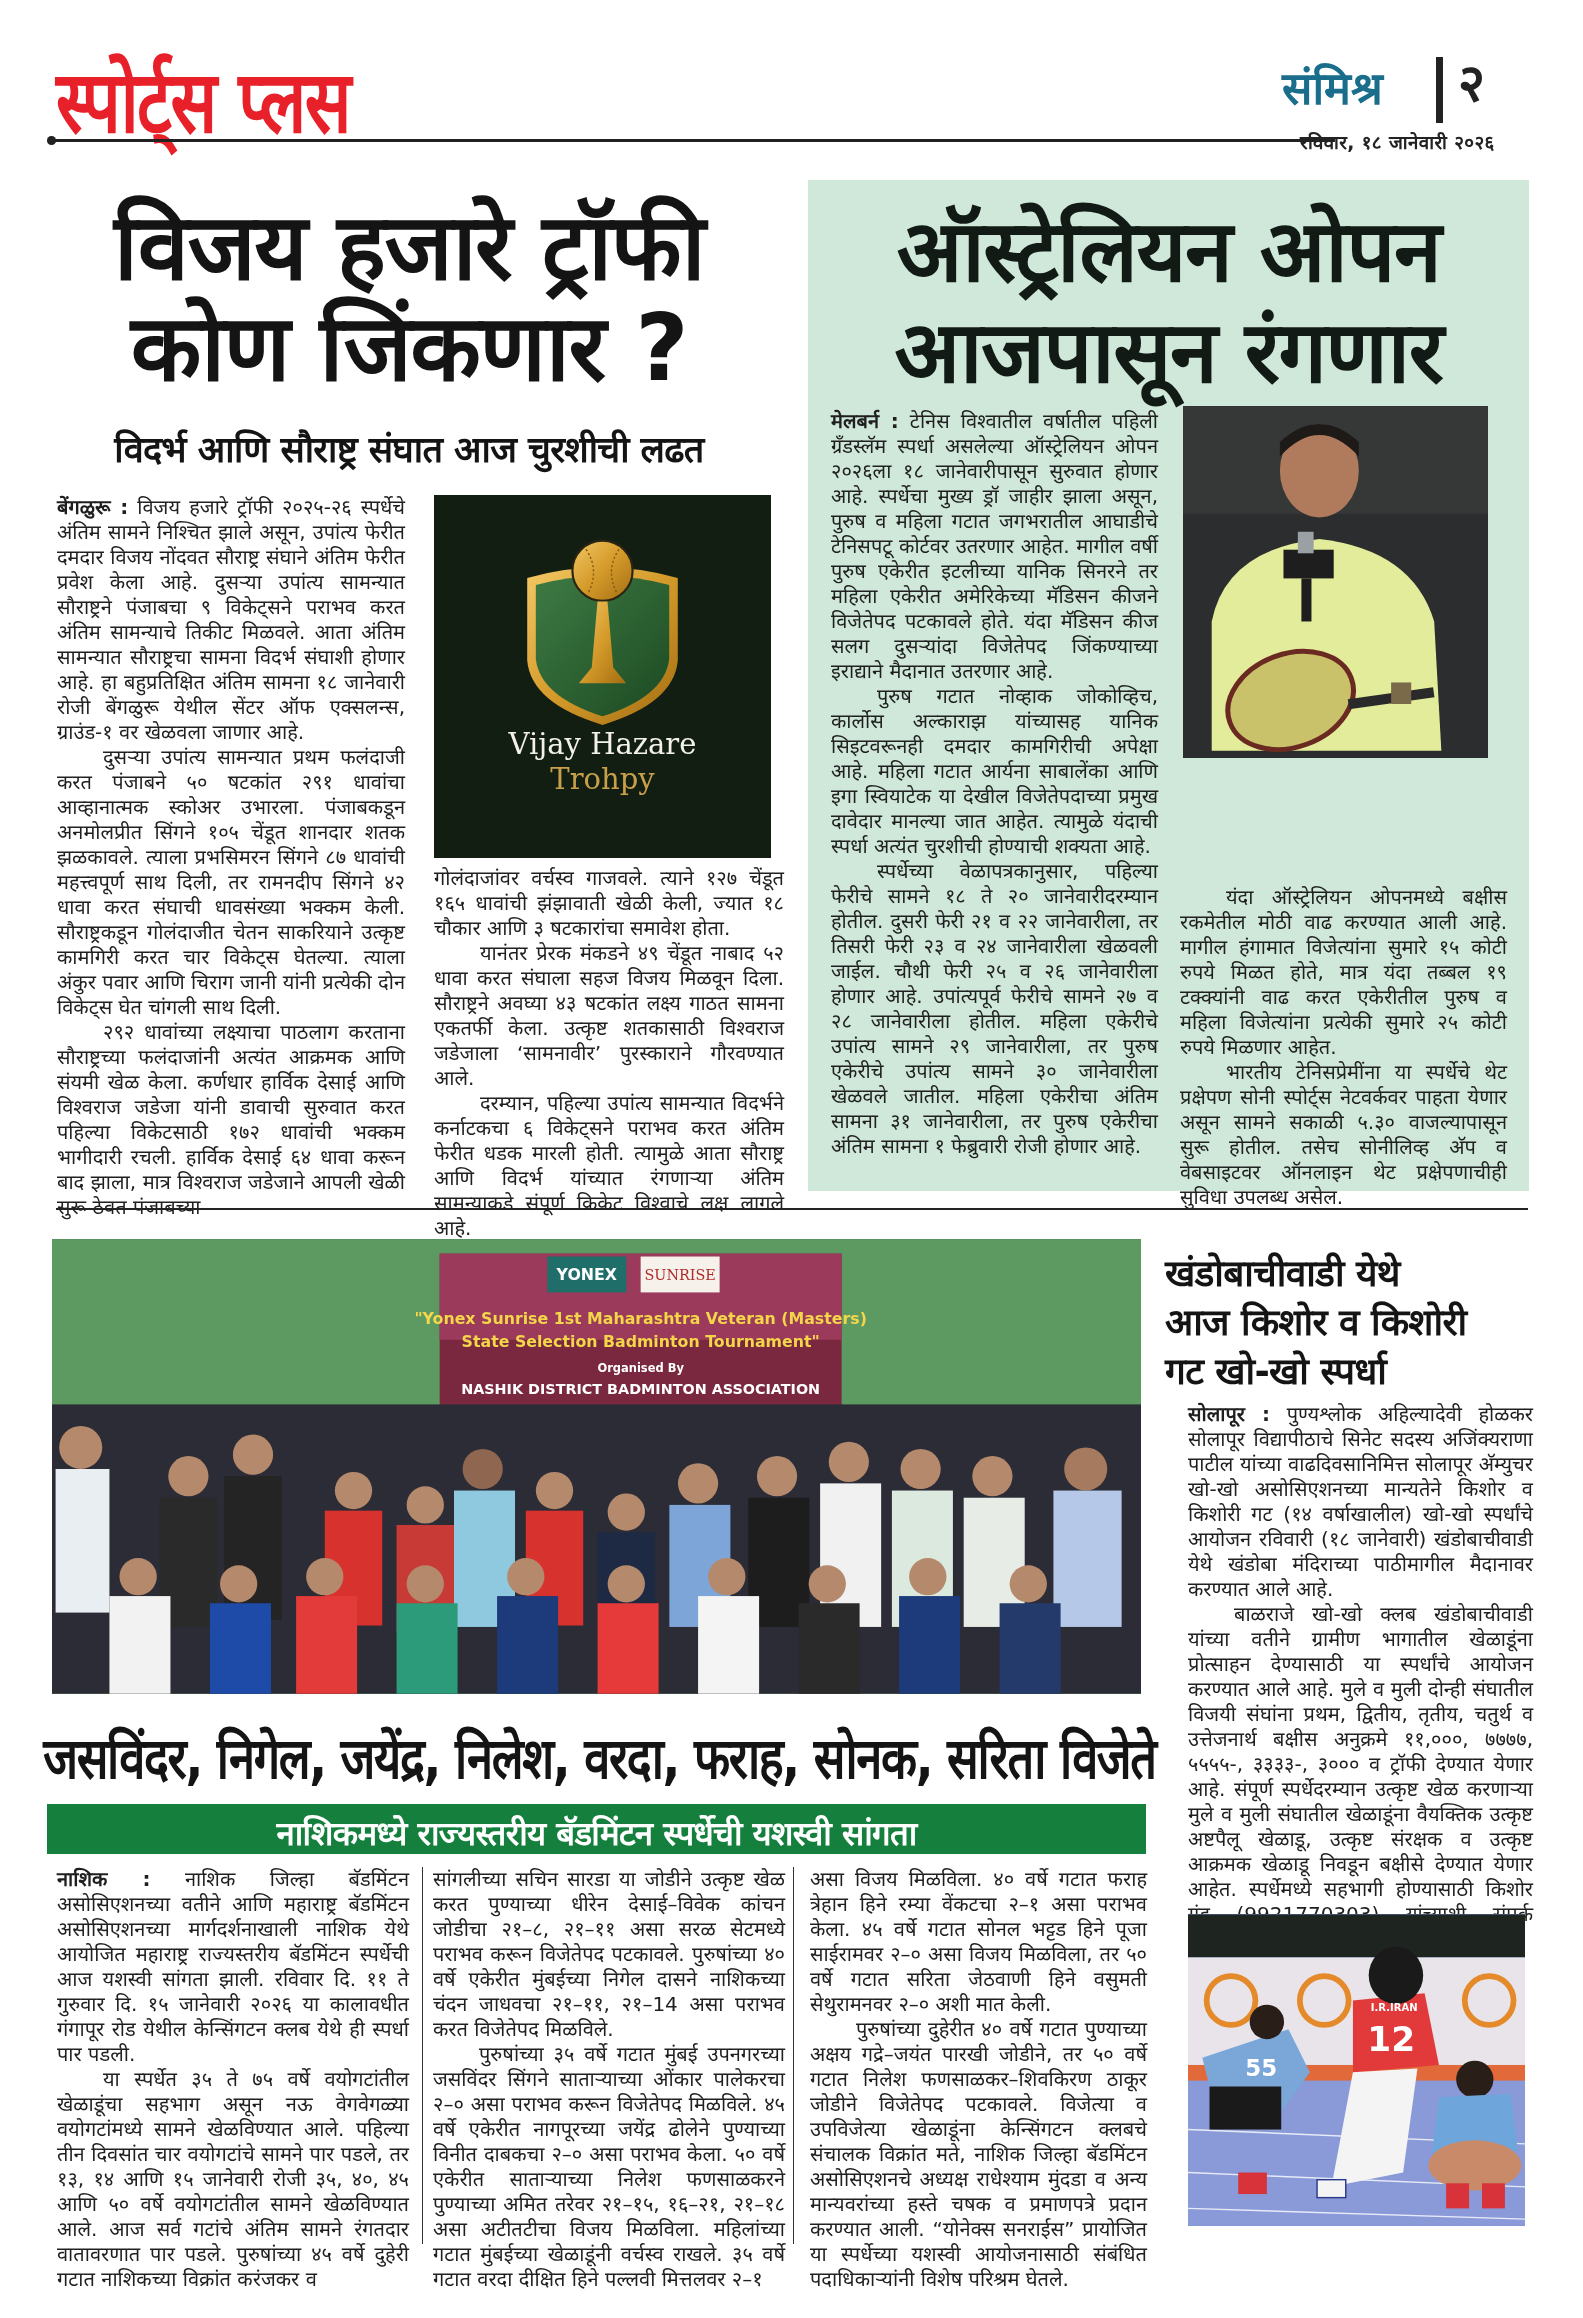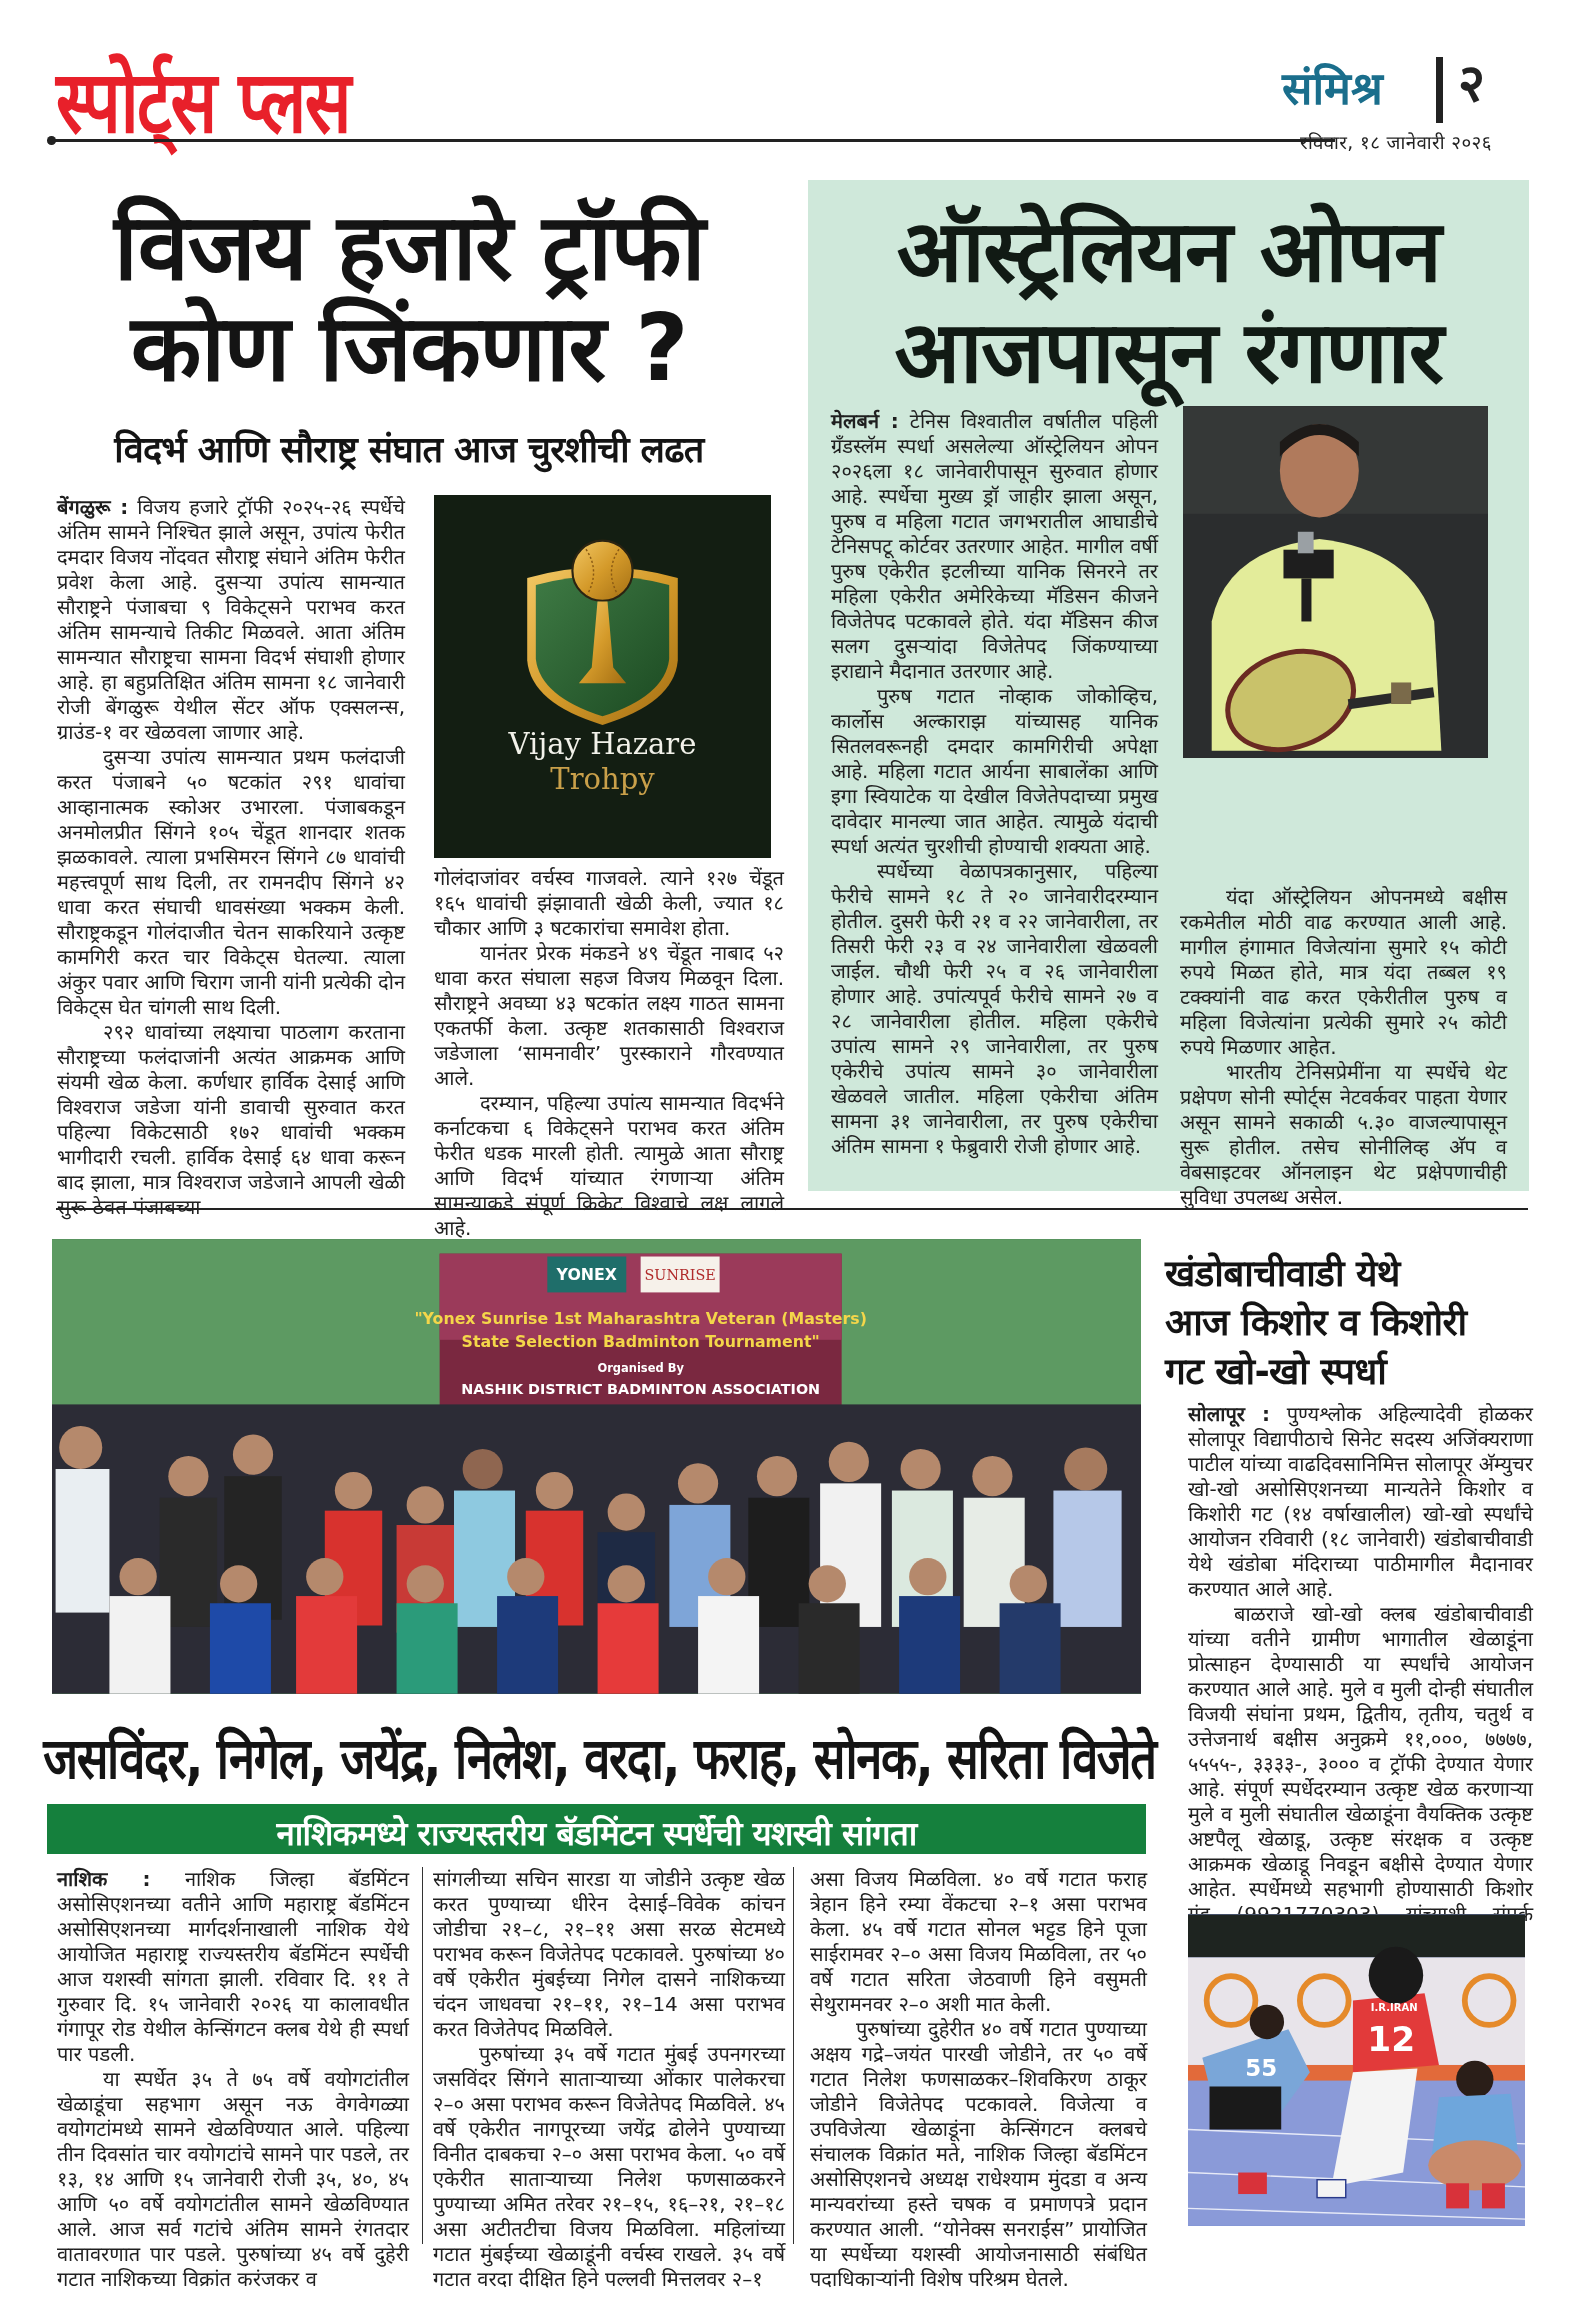--- a/index.html
+++ b/index.html
@@ -8,21 +8,21 @@
 
   .abs { position: absolute; }
 
   
   .masthead-title { left: 56px; top: 59px; font-size: 69px; font-weight: 700; color: #e8202a; letter-spacing: -1.4px; line-height: 1; transform: scaleY(1.25); transform-origin: left top; }
   .masthead-rule { left: 50px; top: 139px; width: 1285px; height: 2.9px; background: #222; }
   .masthead-rule::before { content: ""; position: absolute; left: -2.9px; top: -2.9px; width: 8.6px; height: 8.6px; border-radius: 50%; background: #222; }
   .section-name { left: 1282px; top: 66px; font-size: 45px; font-weight: 700; color: #1a6e8c; line-height: 1; }
   .section-bar { left: 1436px; top: 57px; width: 7.2px; height: 66px; background: #222; }
   .page-num { left: 1458px; top: 57px; font-size: 52px; font-weight: 700; color: #222; line-height: 1; }
-  .date-line { left: 1300px; top: 129px; font-size: 18.7px; color: #222; font-weight: 400; letter-spacing: 0.4px; }
+  .date-line { left: 1300px; top: 129px; font-size: 18.7px; color: #222; font-weight: 700; letter-spacing: 0.4px; }
 
   
   .vh-headline { left: 57px; top: 197px; width: 704px; font-size: 92px; font-weight: 700; line-height: 101px; text-align: center; color: #141414; letter-spacing: -1.4px; }
   .vh-subhead { left: 50px; top: 424px; width: 718px; font-size: 36px; font-weight: 700; text-align: center; color: #141414; letter-spacing: -0.7px; }
 
   
   .col-text { font-size: 20px; line-height: 25px; text-align: justify; color: #1f1f1f; }
   .col-text p { text-indent: 2.3em; }
   .col-text p.lead { text-indent: 0; }
   .dateline { font-weight: 700; }
@@ -113,21 +113,21 @@
 </div>
 
 <div class="abs ao-box"></div>
 <div class="abs ao-headline">
   <div>ऑस्ट्रेलियन ओपन</div>
   <div>आजपासून रंगणार</div>
 </div>
 
 <div class="abs col-text ao-col1">
   <p class="lead"><span class="dateline">मेलबर्न :</span> <span>टेनिस विश्वातील वर्षातील पहिली ग्रँडस्लॅम स्पर्धा असलेल्या ऑस्ट्रेलियन ओपन २०२६ला १८ जानेवारीपासून सुरुवात होणार आहे. स्पर्धेचा मुख्य ड्रॉ जाहीर झाला असून, पुरुष व महिला गटात जगभरातील आघाडीचे टेनिसपटू कोर्टवर उतरणार आहेत. मागील वर्षी पुरुष एकेरीत इटलीच्या यानिक सिनरने तर महिला एकेरीत अमेरिकेच्या मॅडिसन कीजने विजेतेपद पटकावले होते. यंदा मॅडिसन कीज सलग दुसऱ्यांदा विजेतेपद जिंकण्याच्या इराद्याने मैदानात उतरणार आहे.</span></p>
-  <p>पुरुष गटात नोव्हाक जोकोव्हिच, कार्लोस अल्काराझ यांच्यासह यानिक सितलवरूनही दमदार कामगिरीची अपेक्षा आहे. महिला गटात आर्यना साबालेंका आणि इगा स्वियाटेक या देखील विजेतेपदाच्या प्रमुख दावेदार मानल्या जात आहेत. त्यामुळे यंदाची स्पर्धा अत्यंत चुरशीची होण्याची शक्यता आहे.</p>
+  <p>पुरुष गटात नोव्हाक जोकोव्हिच, कार्लोस अल्काराझ यांच्यासह यानिक सिइटवरूनही दमदार कामगिरीची अपेक्षा आहे. महिला गटात आर्यना साबालेंका आणि इगा स्वियाटेक या देखील विजेतेपदाच्या प्रमुख दावेदार मानल्या जात आहेत. त्यामुळे यंदाची स्पर्धा अत्यंत चुरशीची होण्याची शक्यता आहे.</p>
   <p>स्पर्धेच्या वेळापत्रकानुसार, पहिल्या फेरीचे सामने १८ ते २० जानेवारीदरम्यान होतील. दुसरी फेरी २१ व २२ जानेवारीला, तर तिसरी फेरी २३ व २४ जानेवारीला खेळवली जाईल. चौथी फेरी २५ व २६ जानेवारीला होणार आहे. उपांत्यपूर्व फेरीचे सामने २७ व २८ जानेवारीला होतील. महिला एकेरीचे उपांत्य सामने २९ जानेवारीला, तर पुरुष एकेरीचे उपांत्य सामने ३० जानेवारीला खेळवले जातील. महिला एकेरीचा अंतिम सामना ३१ जानेवारीला, तर पुरुष एकेरीचा अंतिम सामना १ फेब्रुवारी रोजी होणार आहे.</p>
 </div>
 
 <div class="abs ao-photo">
   <svg width="305" height="352" viewBox="0 0 425 490">
     <rect width="425" height="490" fill="#2b2d2e"></rect>
     <rect x="0" y="0" width="425" height="150" fill="#3a3d3c" opacity="0.7"></rect>
     <ellipse cx="190" cy="90" rx="55" ry="65" fill="#b07a5c"></ellipse>
     <path d="M135 70 Q190 10 245 70 L245 50 Q190 0 135 50 Z" fill="#1d1a18"></path>
     <path d="M40 480 L40 300 Q60 200 190 185 Q320 200 350 300 L360 480 Z" fill="#e3ec9a"></path>

